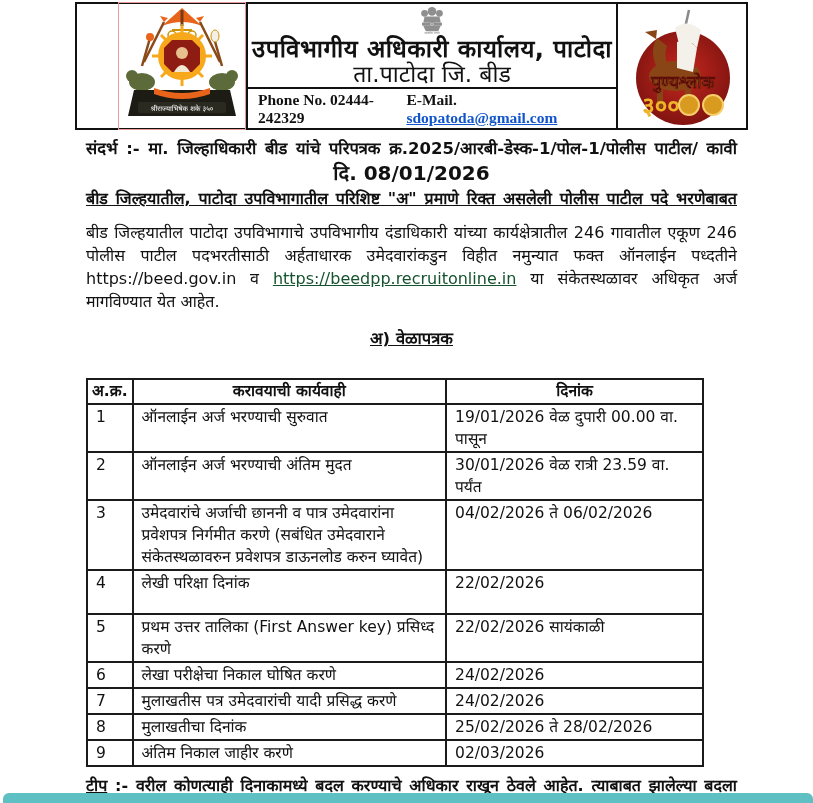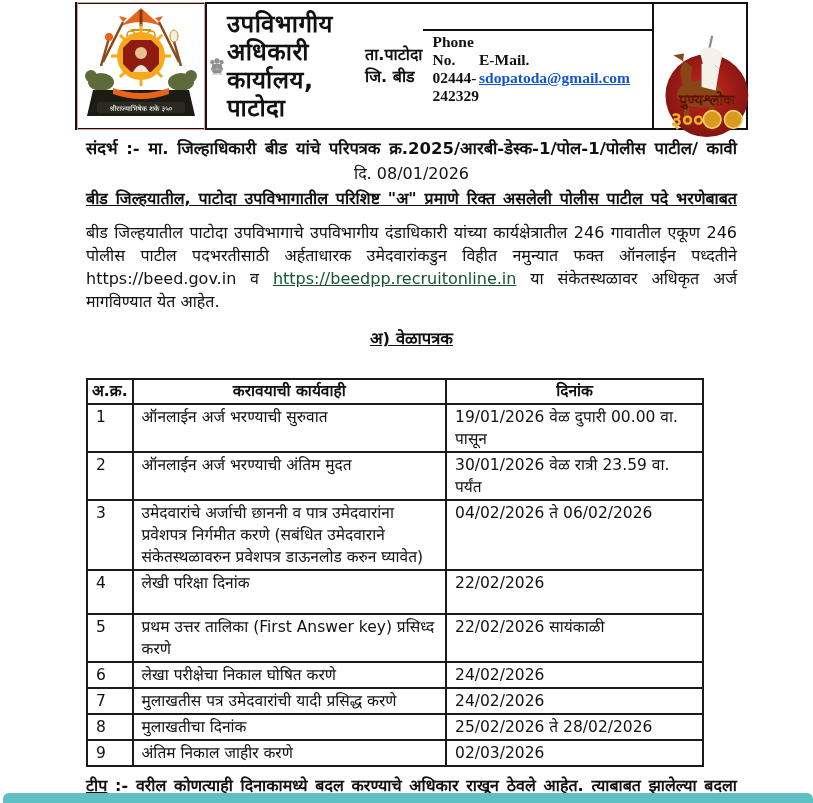--- a/index.html
+++ b/index.html
@@ -12,38 +12,38 @@
 
   
   .letterhead {
     margin:2px 65px 0 75px; width:673px; height:128px;
     border:2px solid #111; display:flex; background:#fff;
   }
   .lh-cell { position:relative; }
   .lh-left  { width:169px; display:flex; align-items:center; justify-content:flex-end; }
   .lh-left .logo-frame { border:1px solid #e89a9a; padding:1px; }
   .lh-center{ flex:1; border-left:2px solid #111; border-right:2px solid #111;
-              display:flex; flex-direction:row; align-items:center; }
-  .lh-right { width:104px; display:flex; align-items:flex-start; justify-content:center;margin-top:21px; }
+              display:flex; flex-direction:column; align-items:center; }
+  .lh-right { width:128px; display:flex; align-items:flex-end; justify-content:center;margin-top:21px; }
   .lh-title { font-size:24px; font-weight:bold; line-height:28px; letter-spacing:0.5px; }
-  .lh-subtitle { font-size:16px; font-weight:bold; line-height:22px; }
+  .lh-subtitle { font-size:23px; font-weight:normal; line-height:22px; }
   .lh-contact {
     width:100%; border-top:2px solid #111; margin-top:2px;
     display:flex; justify-content:space-between; align-items:center;
     padding:2px 22px 1px 10px;
     font-family:"Liberation Serif","DejaVu Serif",serif;
     font-weight:bold; font-size:15.5px;
   }
   .lh-contact a { color:#1155cc; text-decoration:underline; }
 
   
   .content { padding:0 76px 0 86px; }
   .ref-line1 { margin-top:6px; font-size:16.5px; font-weight:bold; line-height:25px;
                text-align:justify; text-align-last:justify; }
-  .ref-line2 { font-size:16px; font-weight:normal; line-height:25px; text-align:center; }
+  .ref-line2 { font-size:20px; font-weight:bold; line-height:25px; text-align:center; }
   .ref-subject { margin-top:1px; font-size:16px; font-weight:bold; line-height:24px;
                  text-decoration:underline; text-align:justify; text-align-last:justify; }
   .para { margin-top:10px; font-size:16px; line-height:23px; text-align:justify; }
   .para a { color:#14532d; text-decoration:underline; }
   .sched-heading { margin-top:15px; font-size:16.5px; font-weight:bold;
                    text-decoration:underline; line-height:22px;text-align:center; }
 
   
   table.sched { margin-top:28px; width:618px; border-collapse:collapse; }
   table.sched th, table.sched td {

